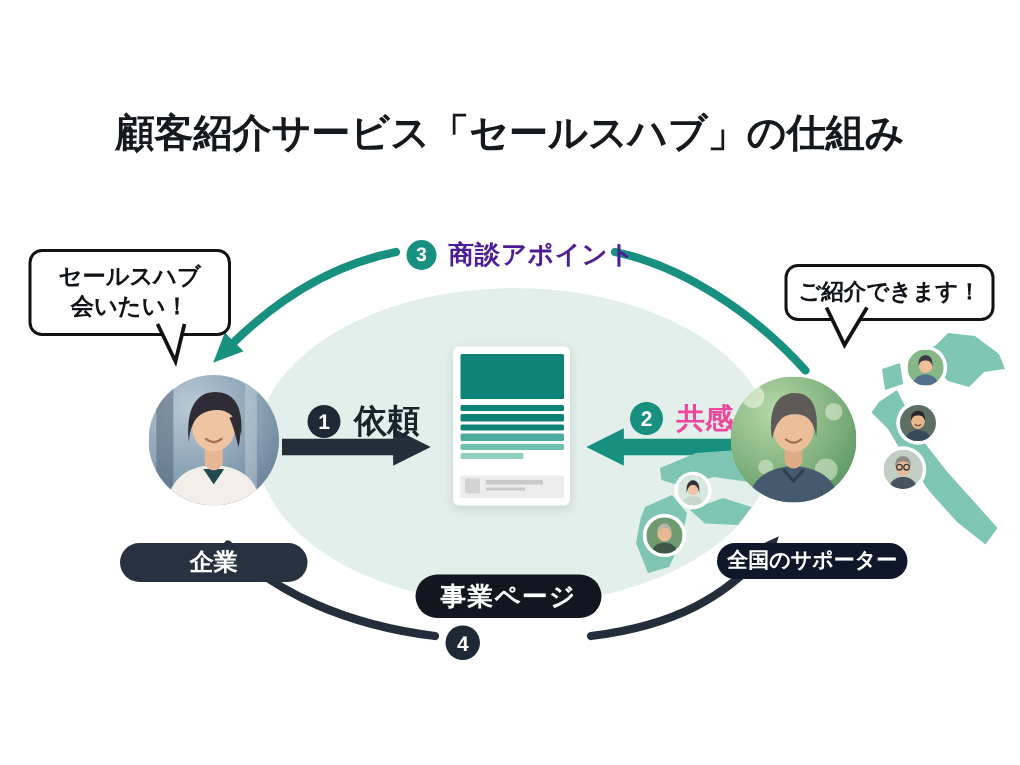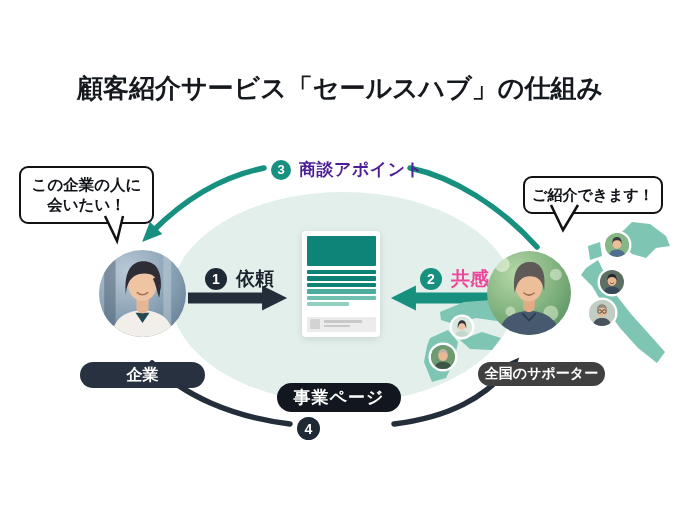--- a/index.html
+++ b/index.html
@@ -46,39 +46,39 @@
   .fl2 { left:17px; top:8.2px; width:26px; height:2.6px; }
 
   
   .step { position:absolute; display:flex; align-items:center; z-index:3; font-weight:800; }
   .step .n {
     display:flex; align-items:center; justify-content:center; border-radius:50%;
     color:#fff; font-weight:800; flex:0 0 auto;
   }
   .s1 { left:205px; top:266px; gap:9px; }
   .s1 .n { width:22px; height:22px; background:#1f2835; font-size:14px; }
-  .s1 .t { font-size:19px; color:#1b222c; }
+  .s1 .t { font-size:22px; color:#1b222c; }
   .s2 { left:420px; top:266px; gap:9px; }
   .s2 .n { width:22px; height:22px; background:#17907f; font-size:14px; }
   .s2 .t { font-size:19px; color:#ec4899; }
   .s3 { left:271px; top:158px; gap:8px; }
   .s3 .n { width:20px; height:20px; background:#17907f; font-size:13px; }
   .s3 .t { font-size:17px; color:#4c1d95; letter-spacing:.5px; }
   .s4 { left:297px; top:417px; gap:8px; }
   .s4 .n { width:23px; height:23px; background:#1f2835; font-size:14px; }
   .s4 .t { font-size:17px; color:#1b222c; letter-spacing:.5px; }
 
   
   .pill {
     position:absolute; display:flex; align-items:center; justify-content:center;
     color:#fff; font-weight:800; z-index:6; white-space:nowrap;margin-top:27px;
   }
   .pill-company    { left:80px;  top:335px; width:125px; height:26px; background:#273140; border-radius:13px; font-size:16px; }
   .pill-hub        { left:277px; top:356px; width:124px; height:29px; background:#12171f; border-radius:15px; font-size:17px; letter-spacing:1px; }
-  .pill-supporters { left:478px; top:335px; width:127px; height:24px; background:#404040; border-radius:12px; font-size:14px; }
+  .pill-supporters { left:478px; top:335px; width:127px; height:24px; background:#0f172a; border-radius:12px; font-size:14px; }
 
   
   .avatar { position:absolute; border-radius:50%; overflow:hidden; z-index:5; }
   .avatar svg { display:block; width:100%; height:100%; }
   .av-woman { left:99px;  top:250px; width:87px; height:87px; }
   .av-man   { left:487px; top:251px; width:84px; height:84px; }
   .mini {
     position:absolute; border-radius:50%; overflow:hidden; z-index:7;
     box-shadow:0 0 0 2.5px #fff, 0 1px 3px rgba(0,0,0,.18);
   }
@@ -269,21 +269,21 @@
         <rect width="24" height="24" fill="#c2cdc4"></rect>
         <ellipse cx="12" cy="10.5" rx="4.7" ry="5.2" fill="#e6bb97"></ellipse>
         <path d="M7.3,10.5 C6.9,4.8 10,3.9 12,3.9 C14,3.9 17.1,4.8 16.7,10.5 C15.8,7.6 14.4,7 12,7 C9.6,7 8.2,7.6 7.3,10.5 Z" fill="#8e8a84"></path>
         <circle cx="9.8" cy="10.6" r="1.7" fill="none" stroke="#3c3c3c" stroke-width=".8"></circle>
         <circle cx="14.2" cy="10.6" r="1.7" fill="none" stroke="#3c3c3c" stroke-width=".8"></circle>
         <path d="M3,25 C4,18.2 8,16.6 12,16.6 C16,16.6 20,18.2 21,25 Z" fill="#4a525e"></path>
       </svg>
   </div>
 
   <div class="bubble bubble-left">
-    <span>この企業の人に</span>
+    <span>セールスハブ</span>
     <span>会いたい！</span>
   </div>
   <svg class="tail tail-left" viewBox="0 0 30 30">
     <path d="M5,2 L17,27 L23,2" fill="#fff" stroke="#121212" stroke-width="2.5"></path>
   </svg>
 
   <div class="bubble bubble-right">
     <span>ご紹介できます！</span>
   </div>
   <svg class="tail tail-right" viewBox="0 0 34 30">

